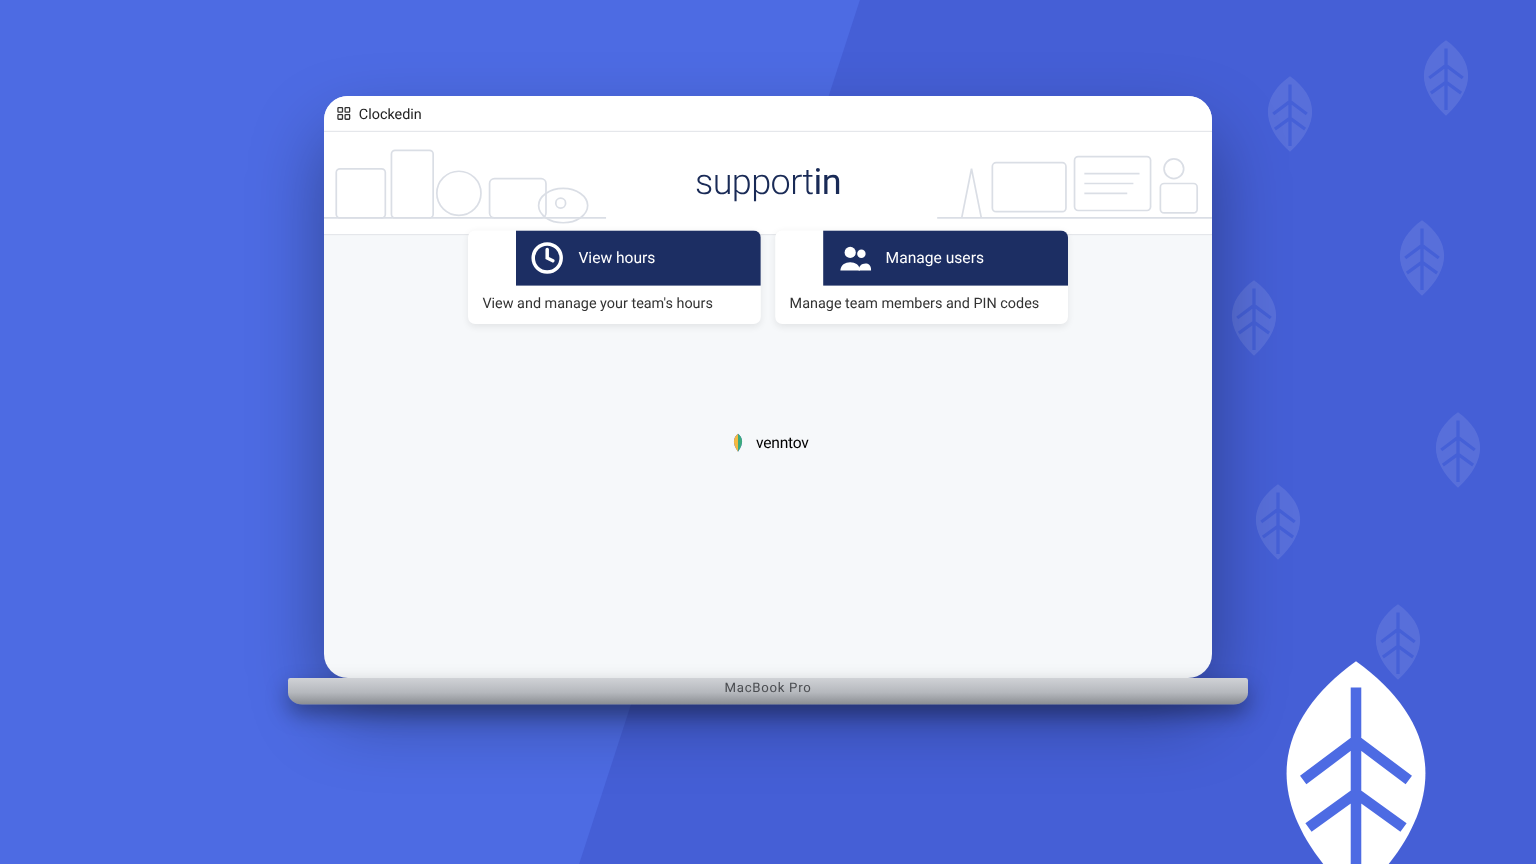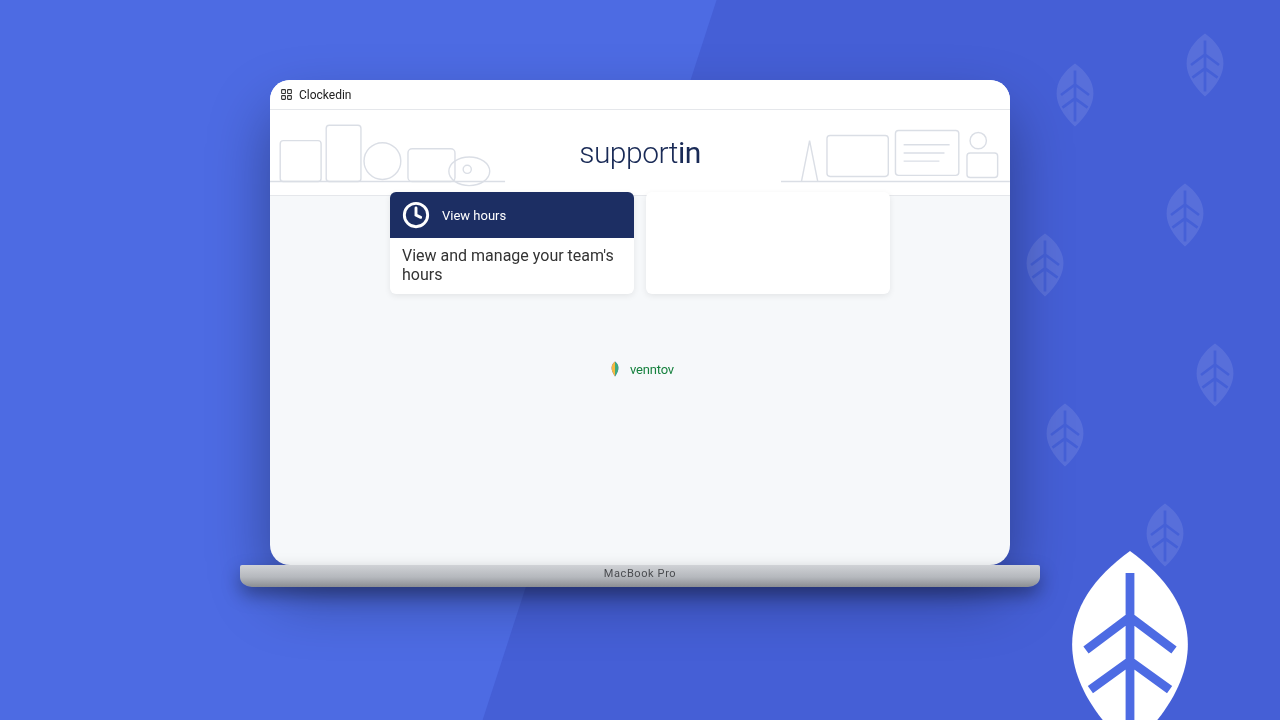--- a/index.html
+++ b/index.html
@@ -123,37 +123,38 @@
     box-shadow: 0 2px 6px rgba(0,0,0,0.08);
     overflow: hidden;
     cursor: pointer;
   }
   .card-head {
     background: #1c2e63;
     color: #fff;
     display: flex; align-items: center;
     padding: 9px 12px;
     gap: 12px;
+    margin-left: 40px;
   }
   .card-head .ic { width: 28px; height: 28px; flex: 0 0 28px; fill: #fff; }
   .card-title { font-size: 13px; font-weight: 400; }
   .card-desc {
     padding: 8px 12px 10px;
-    font-size: 16px;
+    font-size: 12px;
     color: #333;
   }
 
   .footer-logo {
     position: absolute;
     top: 280px; left: 0; right: 0;
     display: flex; justify-content: center; align-items: center;
     gap: 6px;
   }
   .venntov-mark { width: 18px; height: 18px; }
-  .venntov-text { font-size: 13px; color: #15803d; letter-spacing: -0.2px; }
+  .venntov-text { font-size: 13px; color: #000000; letter-spacing: -0.2px; }
 
 </style>
 </head>
 <body>
 
 <div class="backdrop">
 
   <svg class="leaf" style="right:40px; top:30px">
       <use href="#leaf"></use>
     </svg>
@@ -225,20 +226,32 @@
             <div class="card-head">
               <svg class="ic" viewBox="0 0 24 24">
                 <circle cx="12" cy="12" r="10" fill="none" stroke="#fff" stroke-width="2.5"></circle>
                 <path d="M12 6 v6 l4 2" fill="none" stroke="#fff" stroke-width="2.5" stroke-linecap="round"></path>
               </svg>
               <span class="card-title">View hours</span>
             </div>
             <div class="card-desc">View and manage your team's hours</div>
           </div>
 
+          <div class="card">
+            <div class="card-head">
+              <svg class="ic" viewBox="0 0 24 24">
+                <circle cx="9" cy="8" r="4"></circle>
+                <circle cx="17" cy="9" r="3"></circle>
+                <path d="M2 21c0-4 3.5-6 7-6s7 2 7 6z"></path>
+                <path d="M15 21c0-3 2-5 5-5 2 0 4 1.3 4 5z"></path>
+              </svg>
+              <span class="card-title">Manage users</span>
+            </div>
+            <div class="card-desc">Manage team members and PIN codes</div>
+          </div>
 
           <div class="card">
           </div>
 
         </div>
 
         <div class="footer-logo">
           <svg class="venntov-mark" viewBox="0 0 24 24">
             <path d="M12 2 C7 6 5 12 12 22 C19 12 17 6 12 2 Z" fill="#4760d8"></path>
             <path d="M12 2 C7 6 5 12 12 22 Z" fill="#f5b940"></path>

